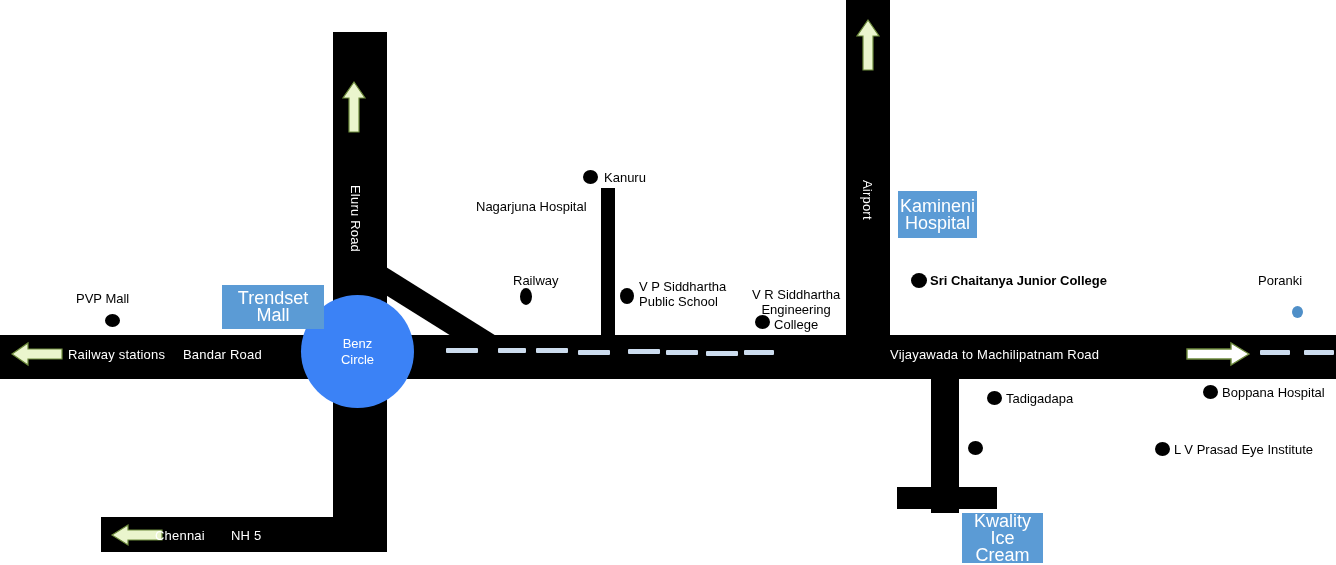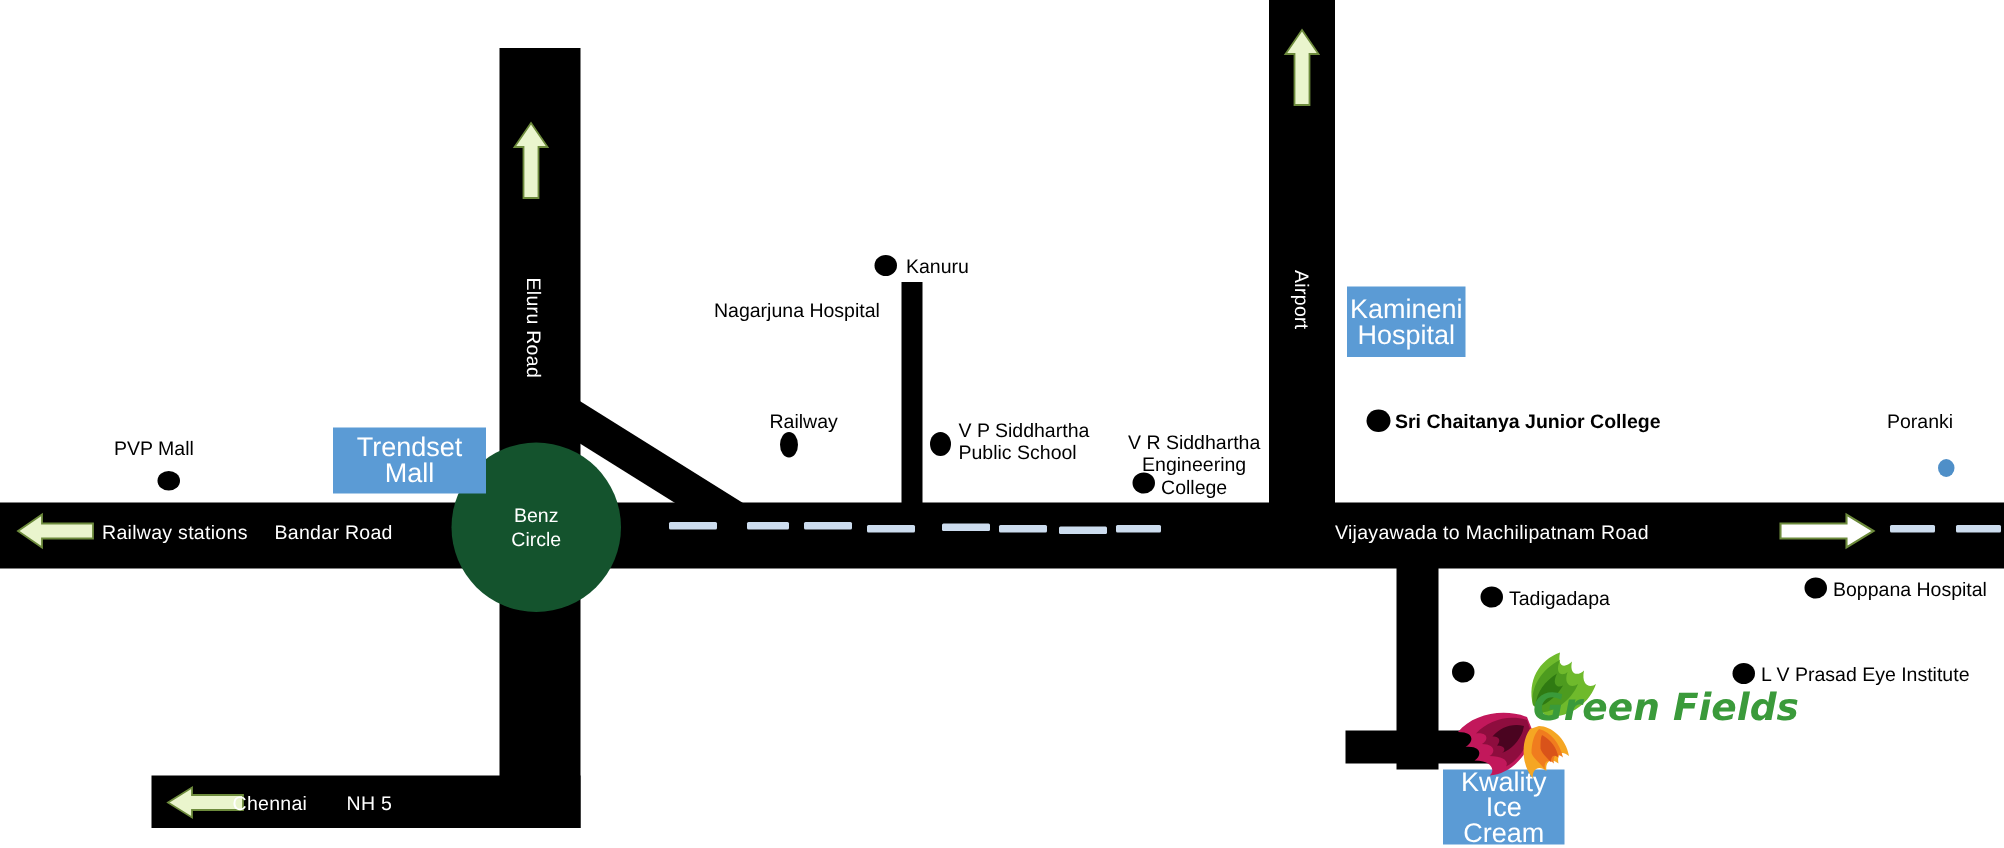--- a/index.html
+++ b/index.html
@@ -73,21 +73,21 @@
     font-size: 18px;
     line-height: 17px;
     text-align: center;
     display: flex;
     flex-direction: column;
     align-items: center;
     justify-content: center;
   }
   .circle-poi {
     position: absolute;
-    background: #14532d;
+    background: #3b82f6;
     border-radius: 50%;
     color: #ffffff;
     font-size: 13px;
     line-height: 16px;
     text-align: center;
     display: flex;
     flex-direction: column;
     align-items: center;
     justify-content: center;
   }
@@ -239,37 +239,14 @@
   <div class="poi-label" style="left:1006px; top:391px;">Tadigadapa</div>
 
   <div class="poi-dot" style="left:1203px; top:385px; width:15px; height:14px;"></div>
   <div class="poi-label" style="left:1222px; top:385px;">Boppana Hospital</div>
 
   <div class="poi-dot" style="left:1155px; top:442px; width:15px; height:14px;"></div>
   <div class="poi-label" style="left:1174px; top:442px;">L V Prasad Eye Institute</div>
 
   <div class="poi-dot" style="left:968px; top:441px; width:15px; height:14px;"></div>
 
-  <div class="logo-wrap" style="left:960px; top:432px; width:120px; height:95px;">
-    <svg width="120" height="95" viewBox="0 0 120 95">
-
-      <g>
-        <path d="M62 38 C58 22 66 8 80 3 C78 14 84 13 88 9 C86 18 92 19 96 15 C94 25 100 27 104 24 C100 36 88 46 72 46 Z" fill="#6fba2c"></path>
-        <path d="M62 38 C60 26 68 14 80 8 C76 18 82 19 85 16 C82 25 88 27 92 24 C88 34 78 42 68 43 Z" fill="#4d9b1f"></path>
-        <path d="M64 38 C64 30 70 22 78 17 C74 25 79 27 82 25 C78 32 72 37 66 39 Z" fill="#2f7a12"></path>
-      </g>
-
-      <g>
-        <path d="M58 46 C42 40 22 44 12 56 C24 56 22 63 17 66 C28 65 28 72 23 75 C35 75 37 82 33 85 C48 84 60 70 62 56 Z" fill="#c2185b"></path>
-        <path d="M58 48 C46 44 32 48 24 57 C33 56 32 62 28 64 C37 64 37 70 33 72 C43 72 46 76 44 79 C54 74 60 62 60 54 Z" fill="#8e0d3e"></path>
-        <path d="M56 52 C48 50 40 53 35 59 C41 59 40 63 38 65 C44 65 44 69 41 70 C48 68 53 61 55 56 Z" fill="#4a0420"></path>
-      </g>
-
-      <g>
-        <path d="M66 52 C74 52 84 60 86 72 C80 67 78 72 79 77 C73 72 70 77 71 82 C65 77 61 82 62 87 C54 78 54 62 60 54 Z" fill="#f5a623"></path>
-        <path d="M66 54 C74 56 80 64 82 73 C77 69 75 73 76 77 C71 73 69 77 70 81 C65 75 62 73 61 70 C61 63 63 57 66 54 Z" fill="#f07c1e"></path>
-        <path d="M68 58 C74 61 78 67 79 73 C75 70 74 73 74 76 C70 72 68 70 67 67 C67 63 67 60 68 58 Z" fill="#d9531a"></path>
-      </g>
-    </svg>
-    <div class="logo-text" style="left:62px; top:25px;">Green Fields</div>
-  </div>
 
 </div>
 
 </body></html>

